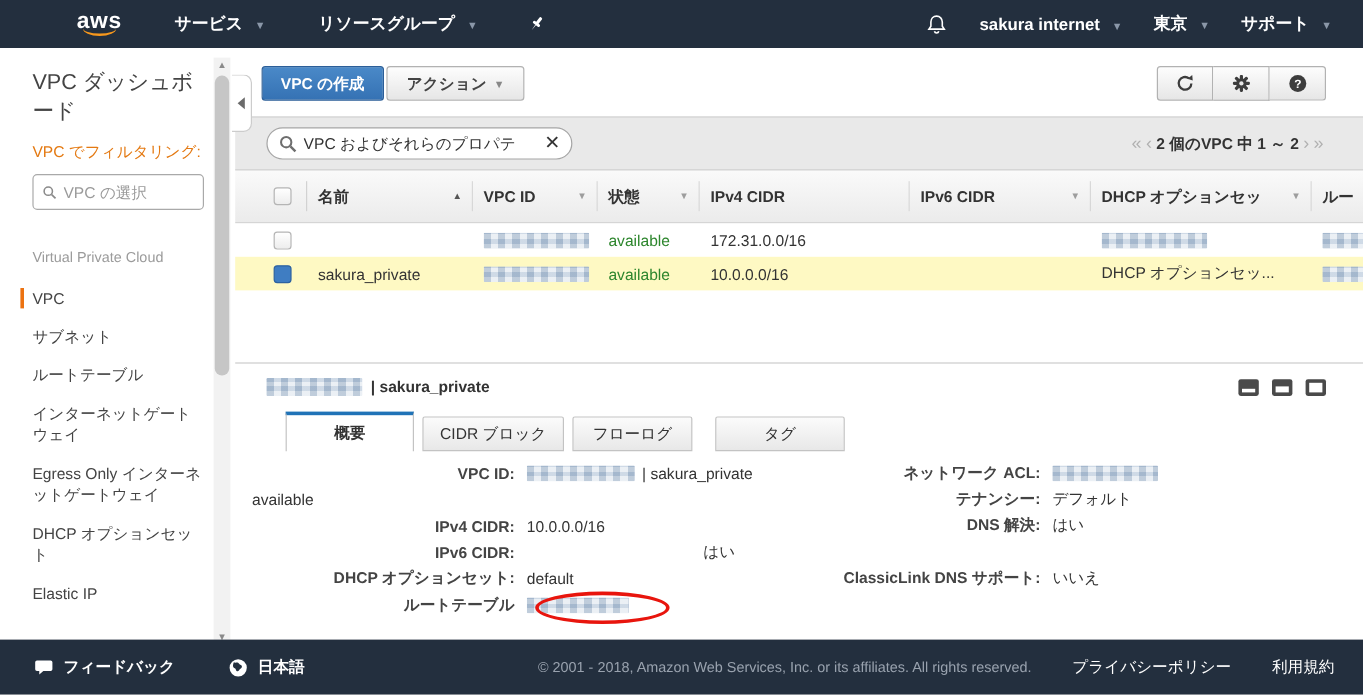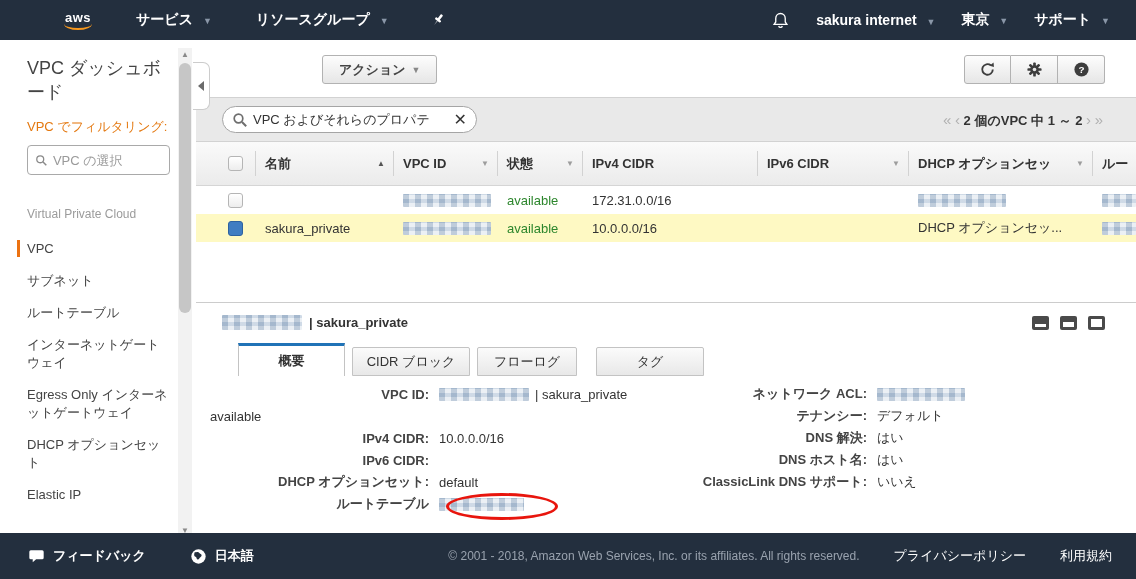--- a/index.html
+++ b/index.html
@@ -4,21 +4,21 @@
 <style>
   * { box-sizing: border-box; margin: 0; padding: 0; }
   html,body { background:#9e9e9e; }
   body { font-family: "Liberation Sans", "DejaVu Sans", sans-serif; }
   .app { position:relative; width:1136px; height:579px; background:#fff; overflow:hidden; margin:0 auto; }
 
   
   .topnav { position:absolute; top:0; left:0; right:0; height:40px; background:#232f3e;
             display:flex; align-items:center; color:#fff; font-size:14px; }
   .logo { margin-left:64px; display:flex; flex-direction:column; align-items:center; cursor:pointer; }
-  .logo-text { font-weight:bold; font-size:13px; letter-spacing:.5px; line-height:15px; }
+  .logo-text { font-weight:bold; font-size:19px; letter-spacing:.5px; line-height:15px; }
   .logo-swoosh { width:28px; height:7px; border-bottom:2px solid #f7981d;
                  border-radius:0 0 55% 55% / 0 0 100% 100%; margin-top:-2px; }
   .tn-item { margin-left:44px; font-weight:bold; cursor:pointer; white-space:nowrap; }
   .caret { color:#8a97a8; font-size:9px; margin-left:6px; }
   .tn-pin { margin-left:40px; cursor:pointer; display:flex; }
   .tn-spacer { flex:1; }
   .tn-bell { margin-right:26px; cursor:pointer; display:flex; }
   .tn-right { margin-right:26px; cursor:pointer; white-space:nowrap; }
 
   
@@ -216,20 +216,21 @@
     </div>
   </aside>
 
   <div class="collapse-handle">
     <span class="collapse-tri"></span>
   </div>
 
   <main class="main">
 
     <div class="toolbar">
+      <button class="btn btn-primary">VPC の作成</button>
       <button class="btn btn-gray btn-actions">
         <span>アクション</span>
         <span class="caret">▼</span>
       </button>
       <div class="icon-group">
         <div class="icon-btn">
           <svg width="17" height="17" viewBox="0 0 18 18">
             <path d="M14.6 9a5.6 5.6 0 1 1-2.1-4.4" fill="none" stroke="#3d3d3d" stroke-width="2"></path>
             <path d="M15.4 1.6l.4 4.8-4.6-1.4z" fill="#3d3d3d"></path>
           </svg>
@@ -410,21 +411,20 @@
           </div>
           <div class="f-row">
             <span class="f-label">テナンシー:</span>
             <span class="f-value">デフォルト</span>
           </div>
           <div class="f-row">
             <span class="f-label">DNS 解決:</span>
             <span class="f-value">はい</span>
           </div>
           <div class="f-row">
-            <span class="f-label">DNS ホスト名:</span>
             <span class="f-value">はい</span>
           </div>
           <div class="f-row">
             <span class="f-label">ClassicLink DNS サポート:</span>
             <span class="f-value">いいえ</span>
           </div>
         </div>
 
         <div class="red-ellipse"></div>
       </div>

